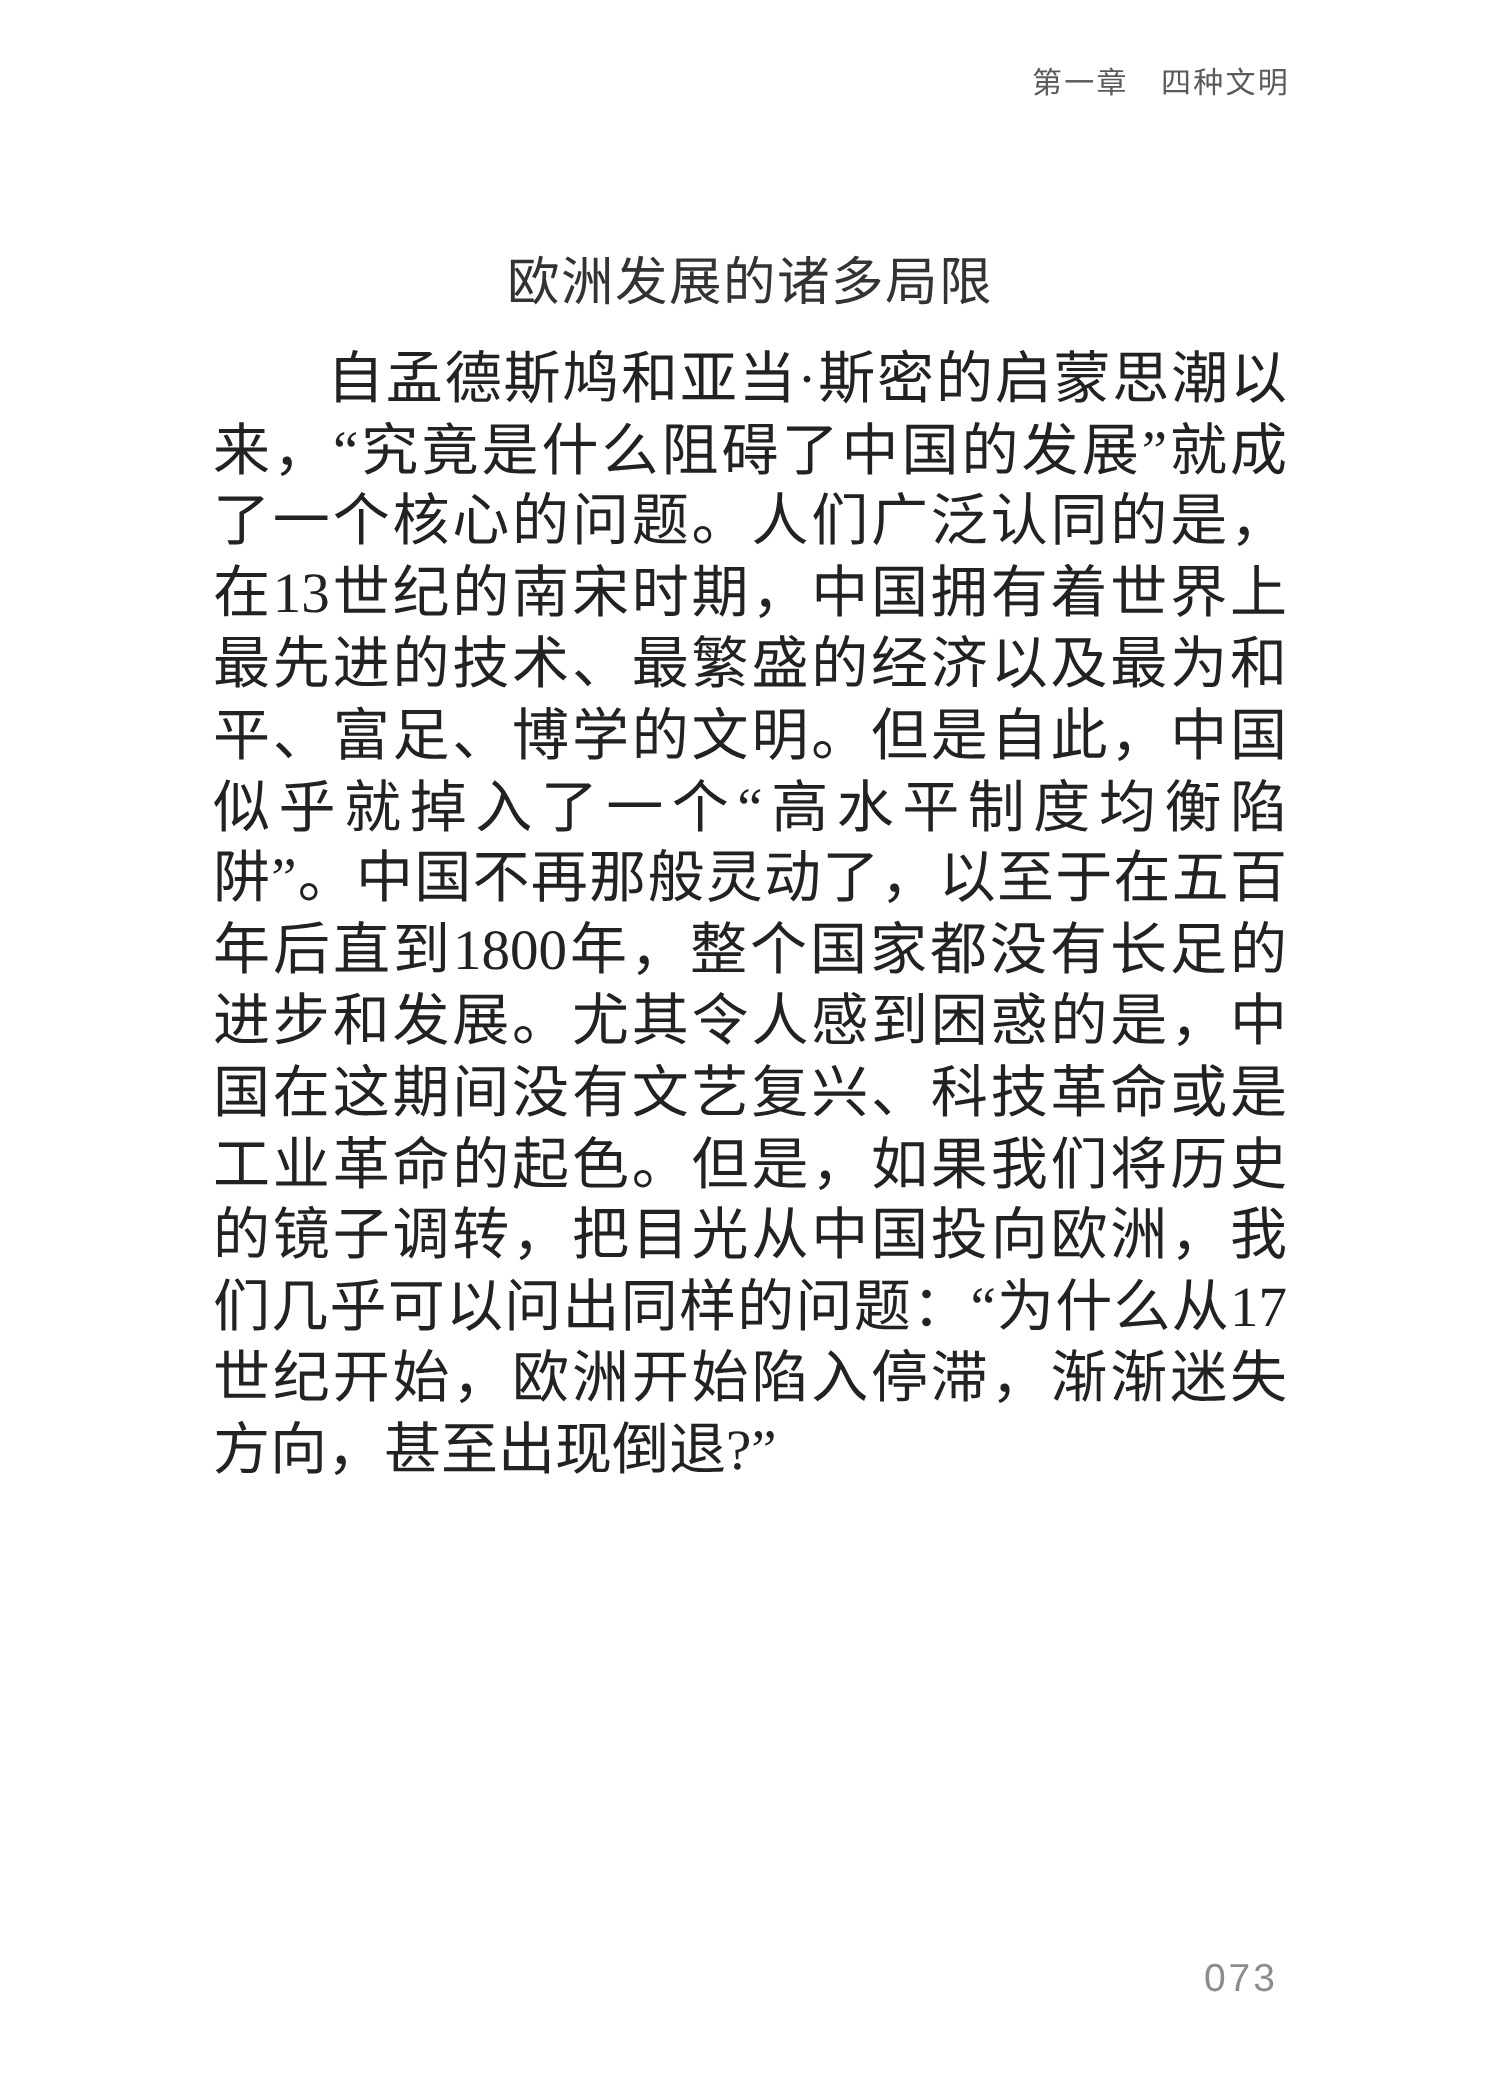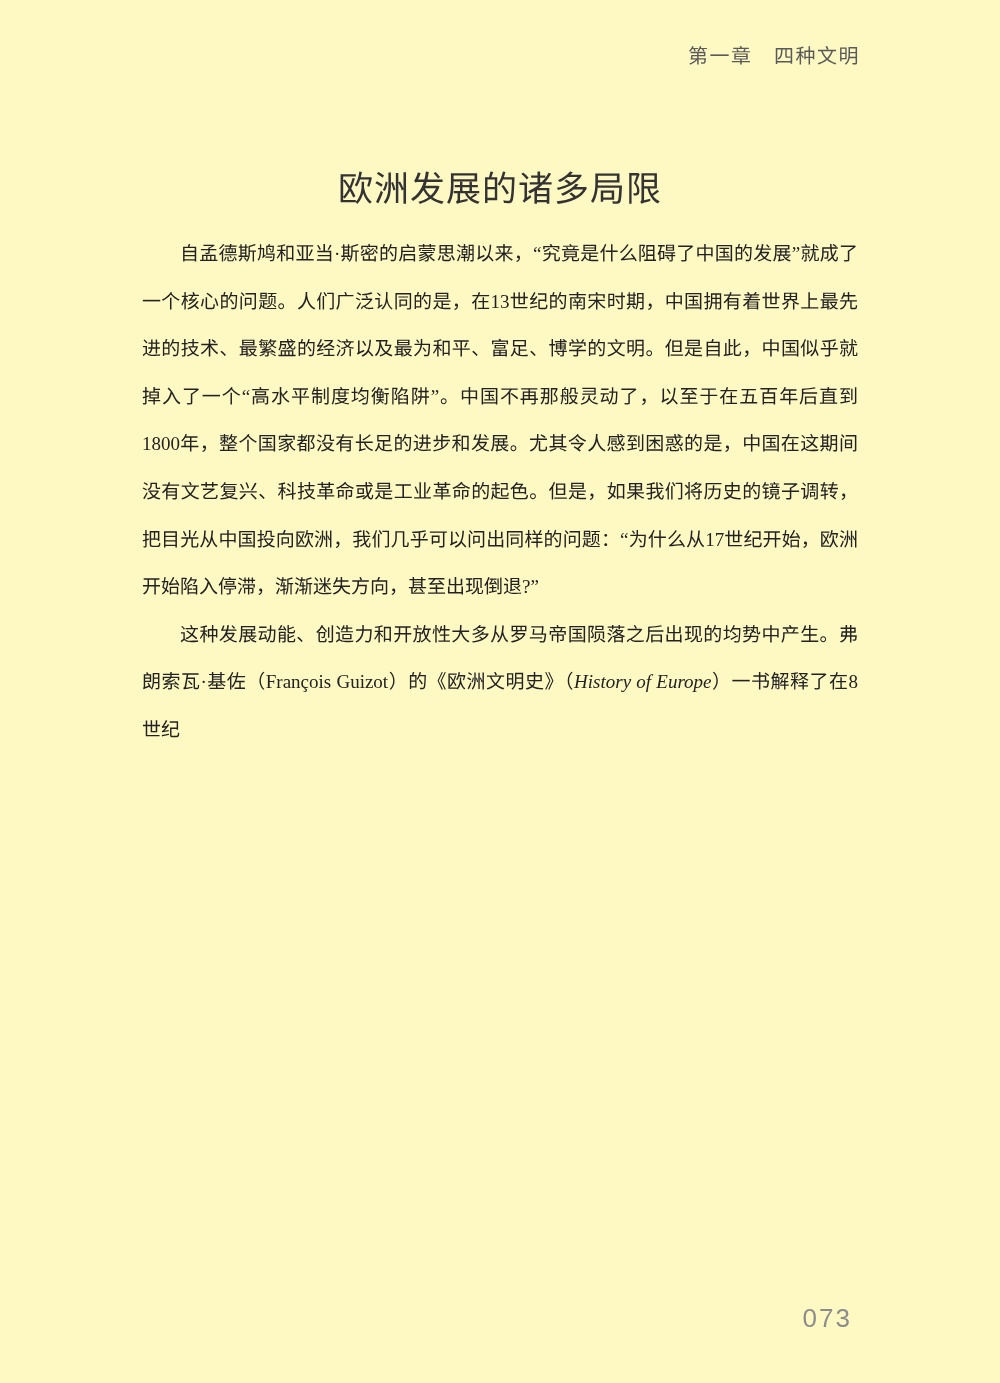--- a/index.html
+++ b/index.html
@@ -5,21 +5,21 @@
   html, body {
     margin: 0;
     padding: 0;
     background: #e9e9e9;
   }
   .page {
     position: relative;
     width: 1000px;
     height: 1383px;
     margin: 0 auto;
-    background: #fef9c3;
+    background: #ffffff;
     overflow: hidden;
     font-family: "Liberation Serif", "DejaVu Serif", serif;
   }
   .running-head {
     position: absolute;
     top: 44px;
     right: 140px;
     font-family: "Liberation Sans", "DejaVu Sans", sans-serif;
     font-size: 20px;
     line-height: 24px;
@@ -37,21 +37,21 @@
     font-size: 35px;
     line-height: 42px;
     letter-spacing: 1px;
     color: #333333;
   }
   .body-text {
     position: absolute;
     top: 230px;
     left: 142px;
     width: 716px;
-    font-size: 19px;
+    font-size: 38px;
     line-height: 47.6px;
     text-align: justify;
     color: #222222;
   }
   .body-text p {
     margin: 0;
     padding: 0;
     text-indent: 2em;
   }
   .body-text em {
@@ -72,18 +72,17 @@
 <body>
 
 <div class="page">
 
   <div class="running-head">第一章　四种文明</div>
 
   <h1 class="chapter-title">欧洲发展的诸多局限</h1>
 
   <div class="body-text">
     <p>自孟德斯鸠和亚当·斯密的启蒙思潮以来，“究竟是什么阻碍了中国的发展”就成了一个核心的问题。人们广泛认同的是，在13世纪的南宋时期，中国拥有着世界上最先进的技术、最繁盛的经济以及最为和平、富足、博学的文明。但是自此，中国似乎就掉入了一个“高水平制度均衡陷阱”。中国不再那般灵动了，以至于在五百年后直到1800年，整个国家都没有长足的进步和发展。尤其令人感到困惑的是，中国在这期间没有文艺复兴、科技革命或是工业革命的起色。但是，如果我们将历史的镜子调转，把目光从中国投向欧洲，我们几乎可以问出同样的问题：“为什么从17世纪开始，欧洲开始陷入停滞，渐渐迷失方向，甚至出现倒退?”</p>
-    <p><span>这种发展动能、创造力和开放性大多从罗马帝国陨落之后出现的均势中产生。弗朗索瓦·基佐（François Guizot）的《欧洲文明史》（</span><em>History of Europe</em><span>）一书解释了在8世纪</span></p>
   </div>
 
   <div class="page-number">073</div>
 
 </div>
 
 </body></html>

